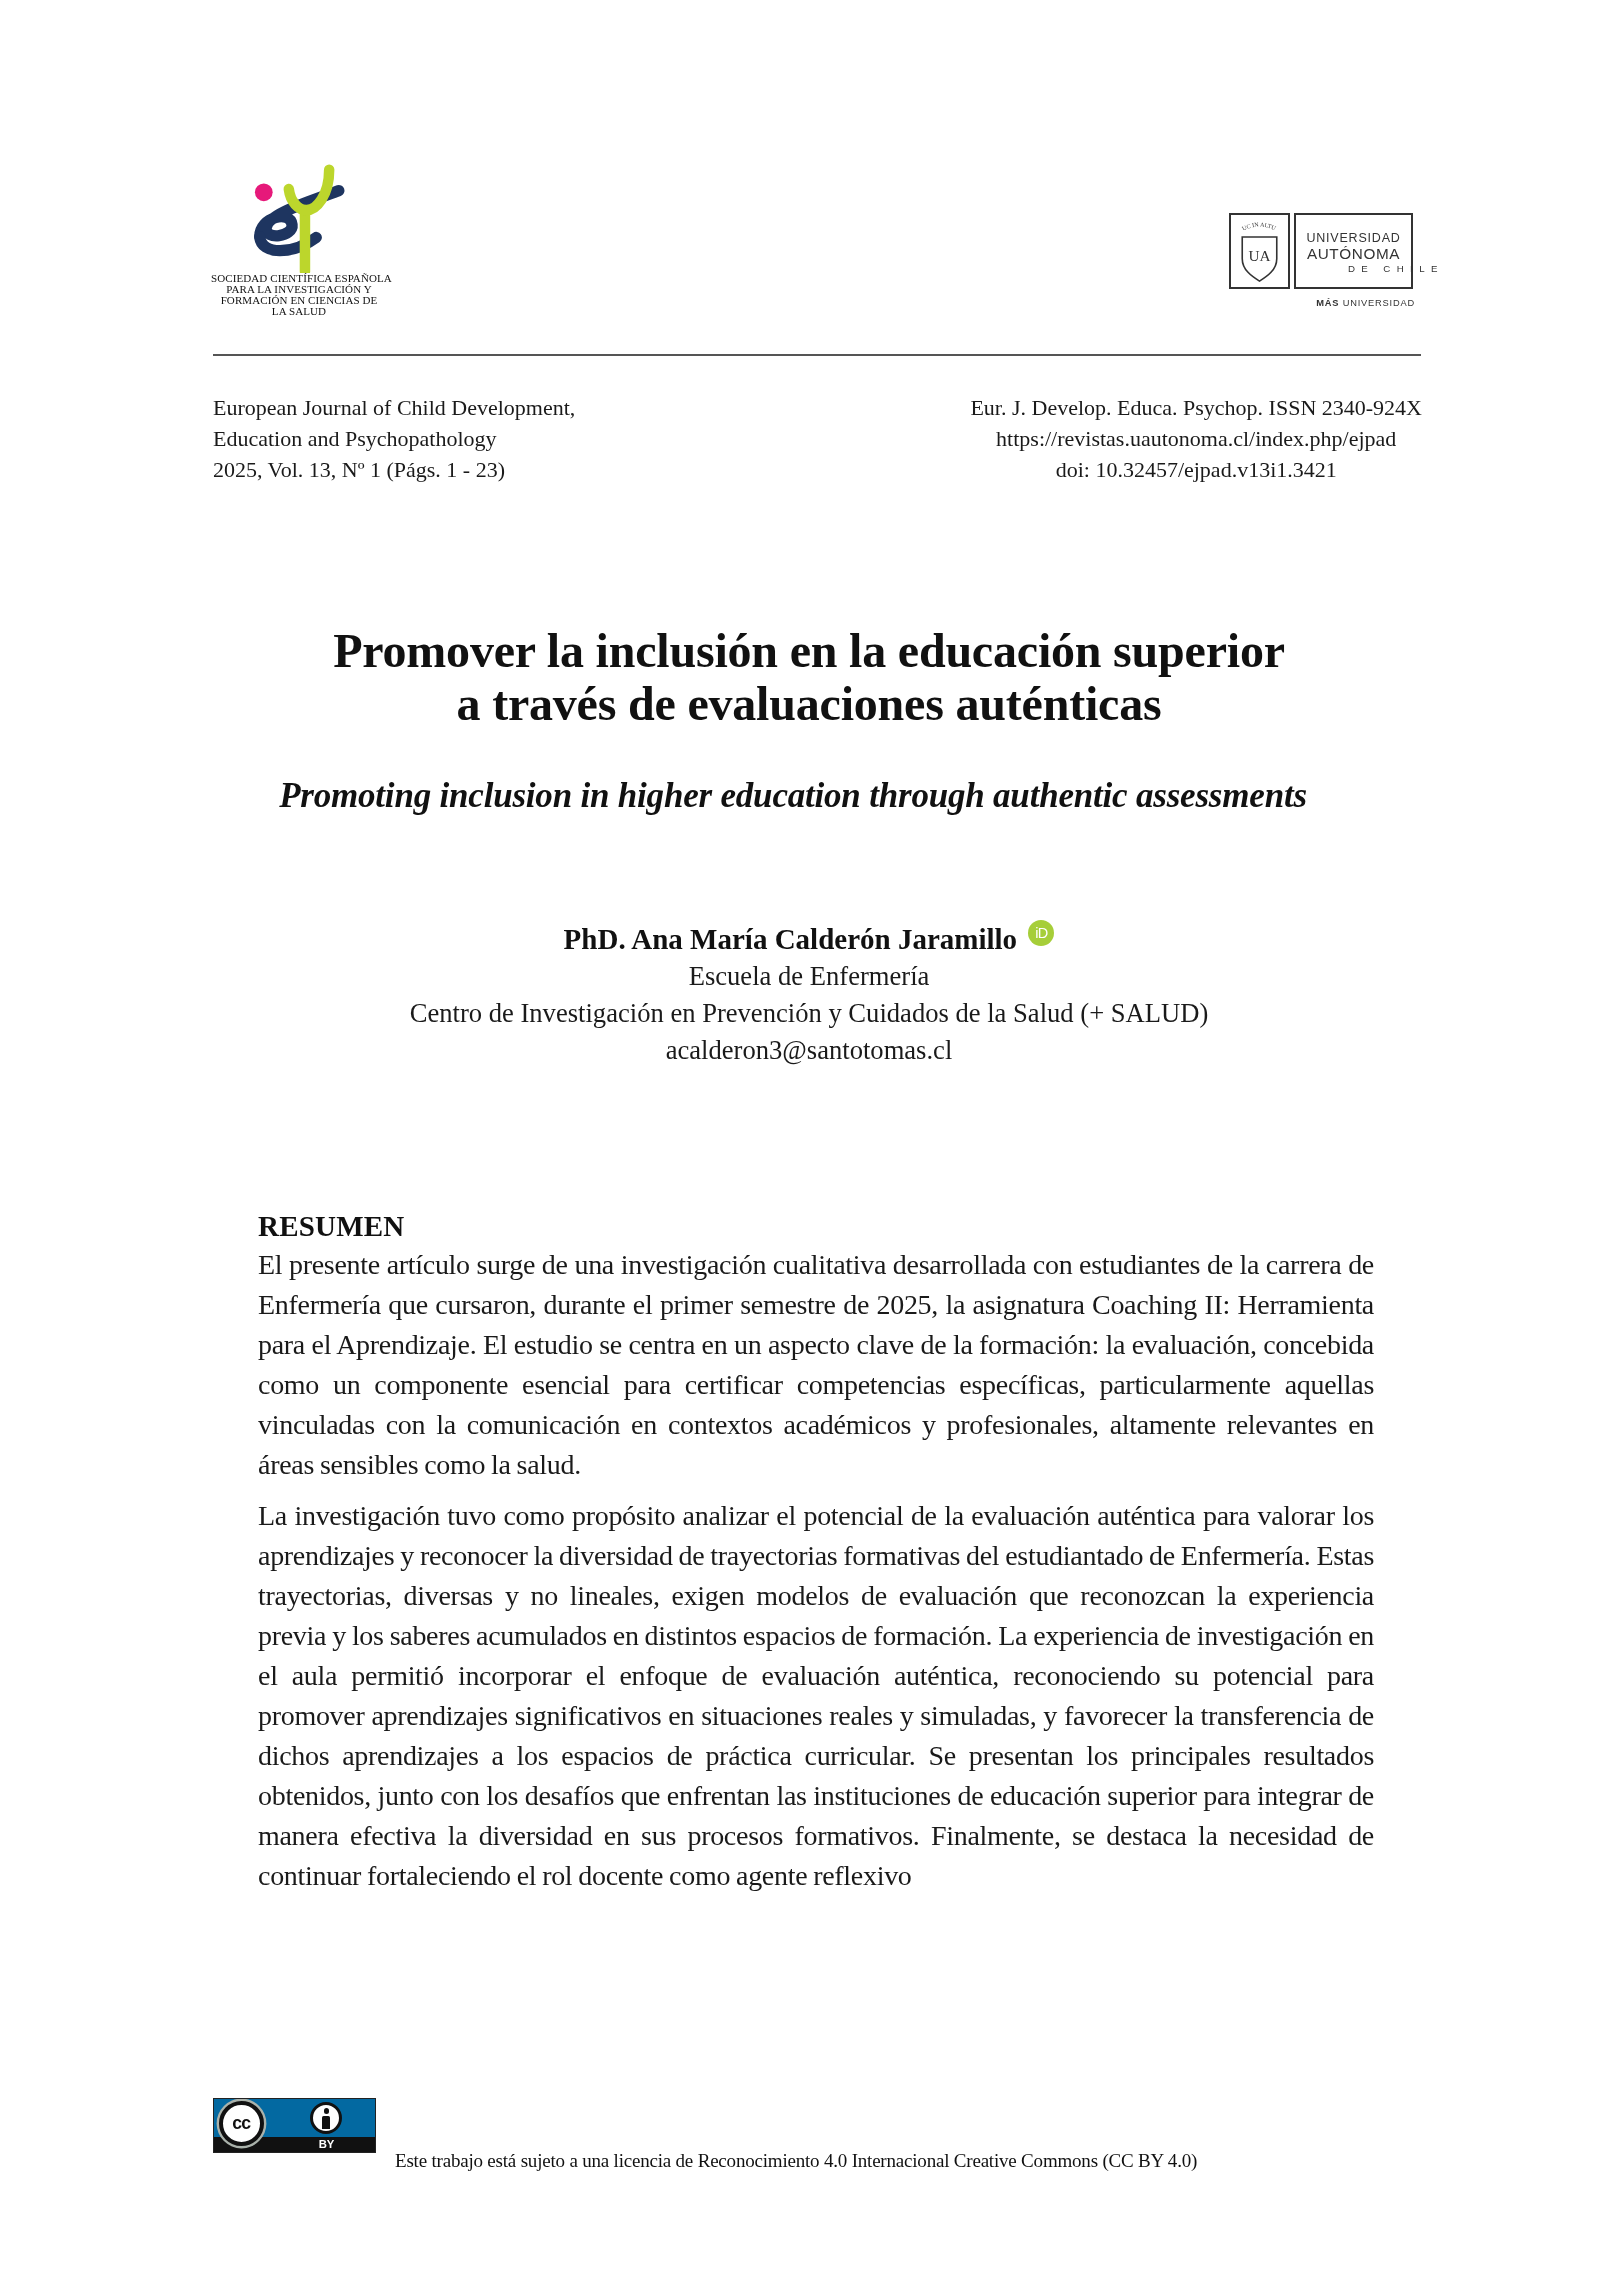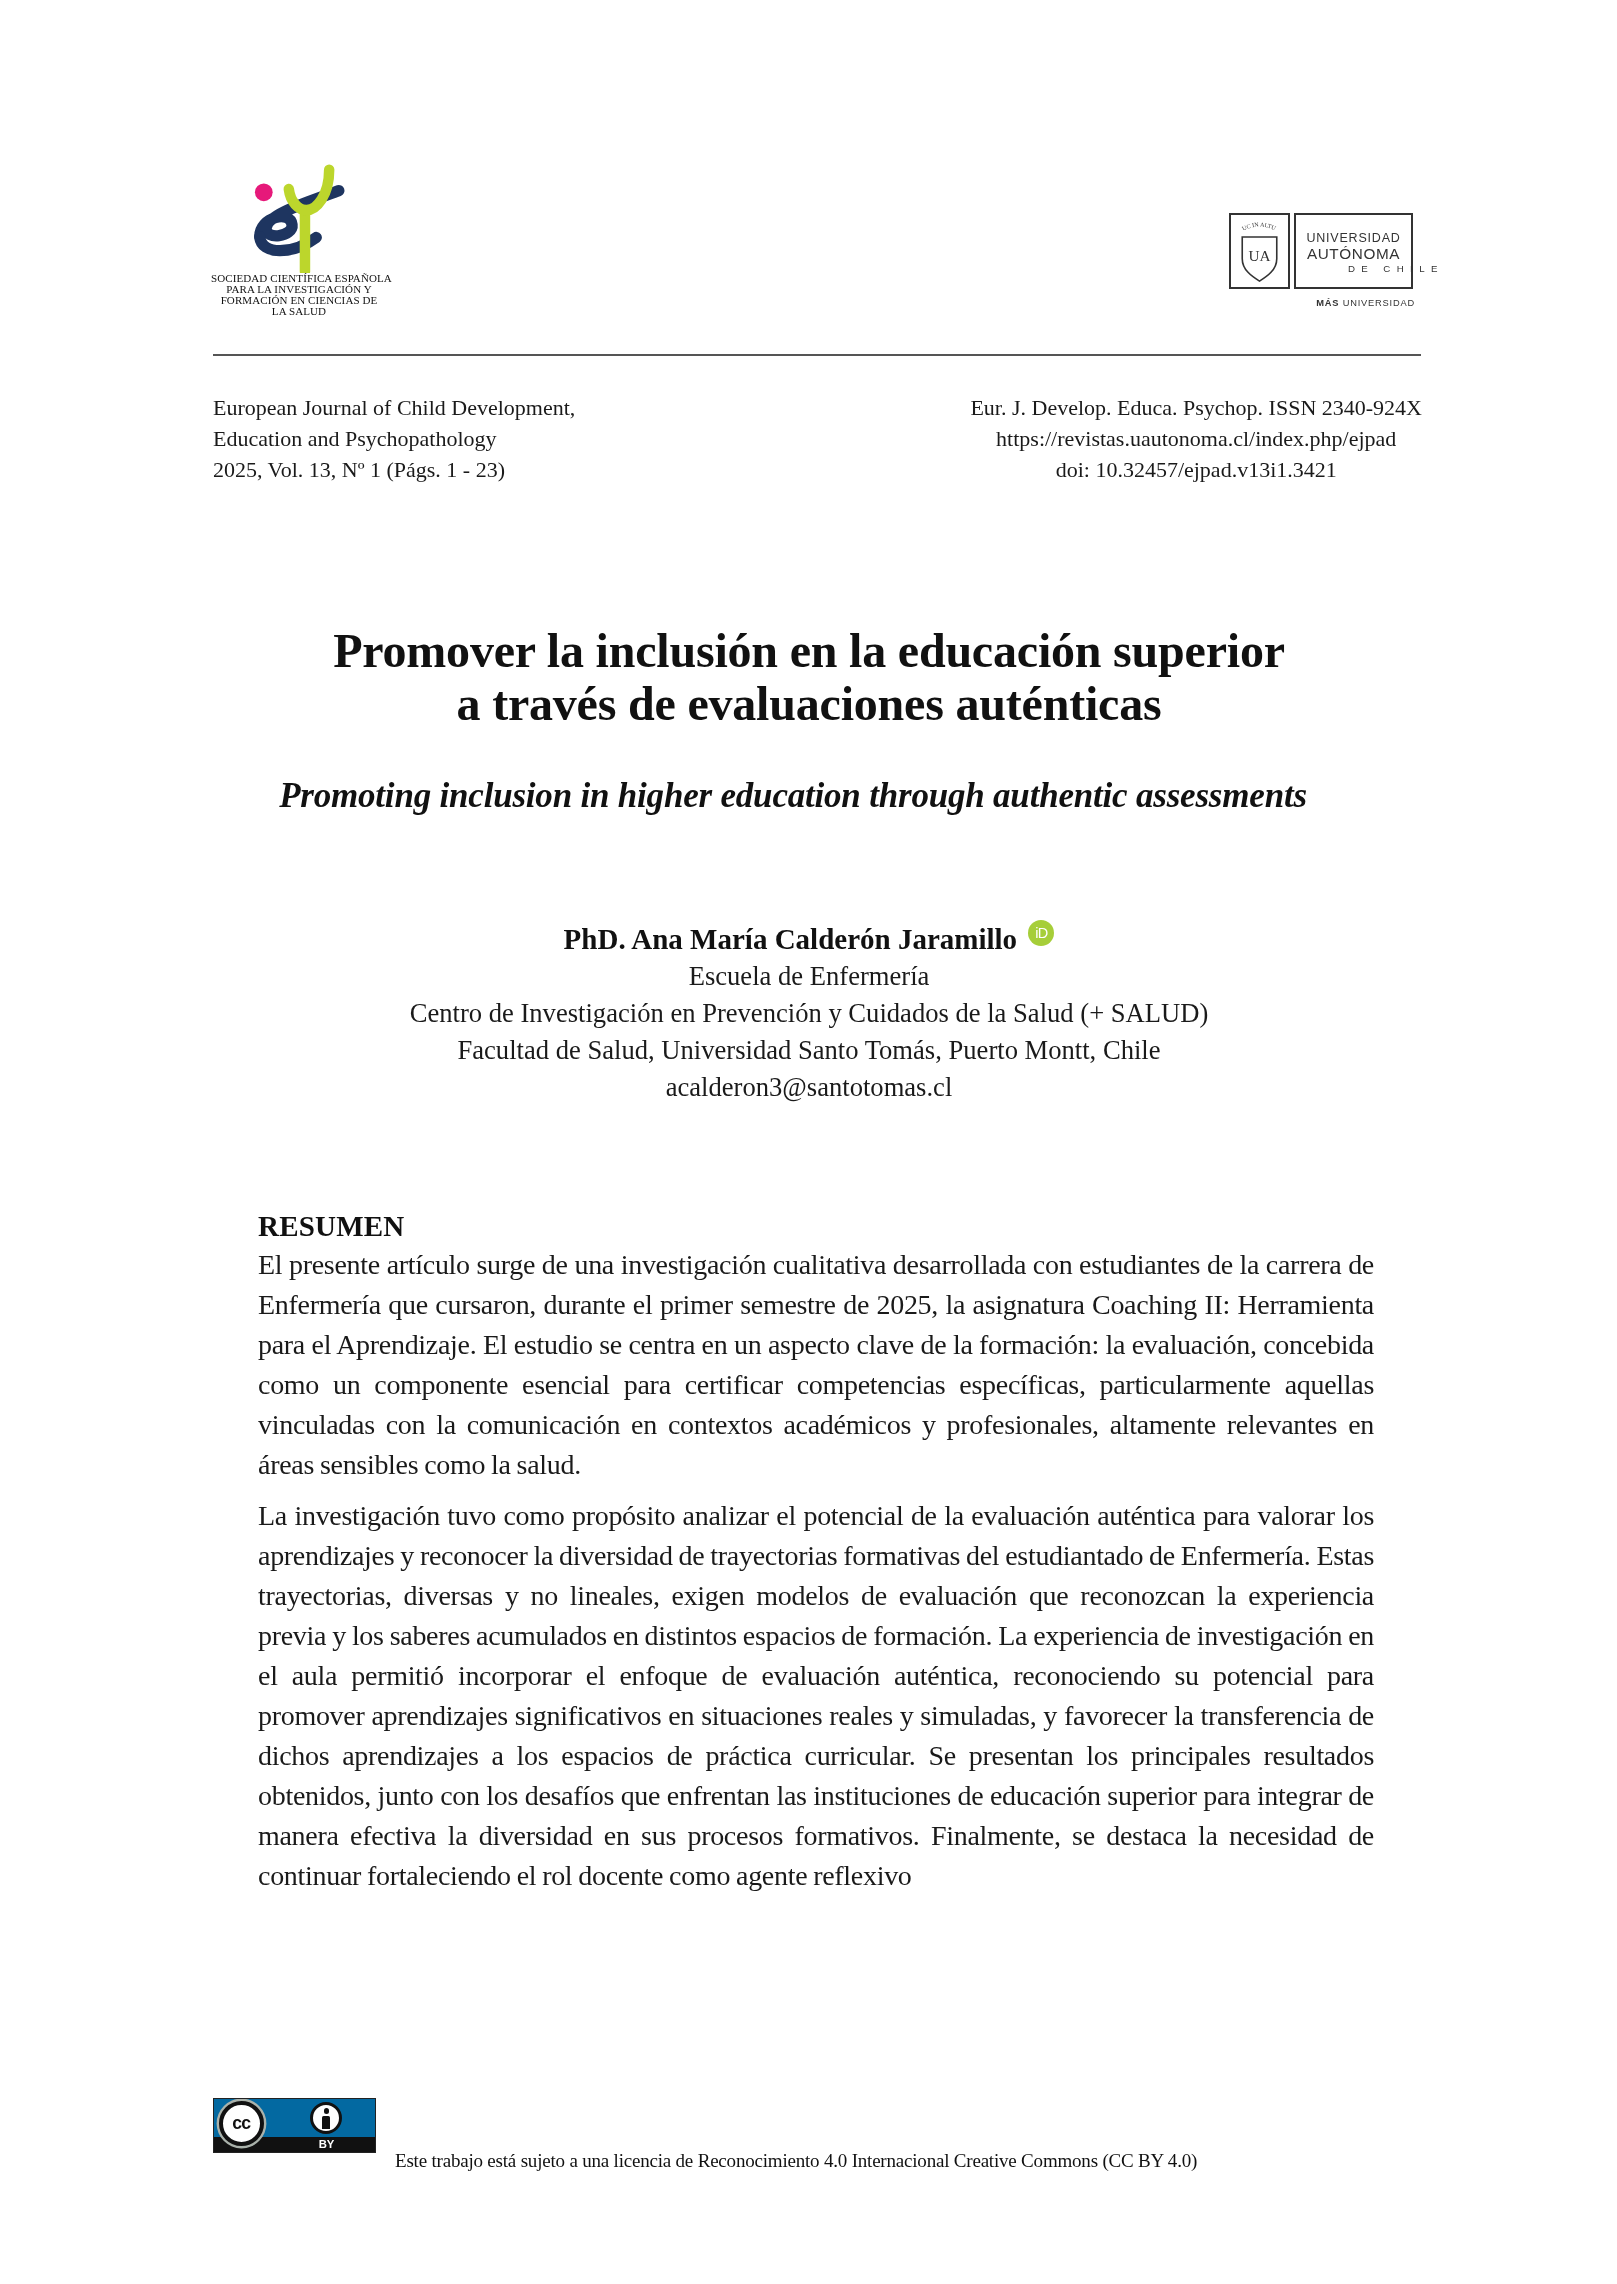--- a/index.html
+++ b/index.html
@@ -180,21 +180,20 @@
 </div>
 <div id="subtitle" class="abs">Promoting inclusion in higher education through authentic assessments</div>
 
 <div id="author-block" class="abs">
   <div class="author-name">
     <span>PhD. Ana María Calderón Jaramillo</span>
     <span class="orcid-icon">iD</span>
   </div>
   <div class="affil-line">Escuela de Enfermería</div>
   <div class="affil-line">Centro de Investigación en Prevención y Cuidados de la Salud (+ SALUD)</div>
-  <div class="affil-line">Facultad de Salud, Universidad Santo Tomás, Puerto Montt, Chile</div>
   <div class="affil-line">acalderon3@santotomas.cl</div>
 </div>
 
 <div id="abstract" class="abs">
   <div id="abstract-heading">RESUMEN</div>
   <p class="abstract-para">El presente artículo surge de una investigación cualitativa desarrollada con estudiantes de la carrera de Enfermería que cursaron, durante el primer semestre de 2025, la asignatura Coaching II: Herramienta para el Aprendizaje. El estudio se centra en un aspecto clave de la formación: la evaluación, concebida como un componente esencial para certificar competencias específicas, particularmente aquellas vinculadas con la comunicación en contextos académicos y profesionales, altamente relevantes en áreas sensibles como la salud.</p>
   <p class="abstract-para">La investigación tuvo como propósito analizar el potencial de la evaluación auténtica para valorar los aprendizajes y reconocer la diversidad de trayectorias formativas del estudiantado de Enfermería. Estas trayectorias, diversas y no lineales, exigen modelos de evaluación que reconozcan la experiencia previa y los saberes acumulados en distintos espacios de formación. La experiencia de investigación en el aula permitió incorporar el enfoque de evaluación auténtica, reconociendo su potencial para promover aprendizajes significativos en situaciones reales y simuladas, y favorecer la transferencia de dichos aprendizajes a los espacios de práctica curricular. Se presentan los principales resultados obtenidos, junto con los desafíos que enfrentan las instituciones de educación superior para integrar de manera efectiva la diversidad en sus procesos formativos. Finalmente, se destaca la necesidad de continuar fortaleciendo el rol docente como agente reflexivo</p>
 </div>
 
 <div id="cc-badge" class="abs">

